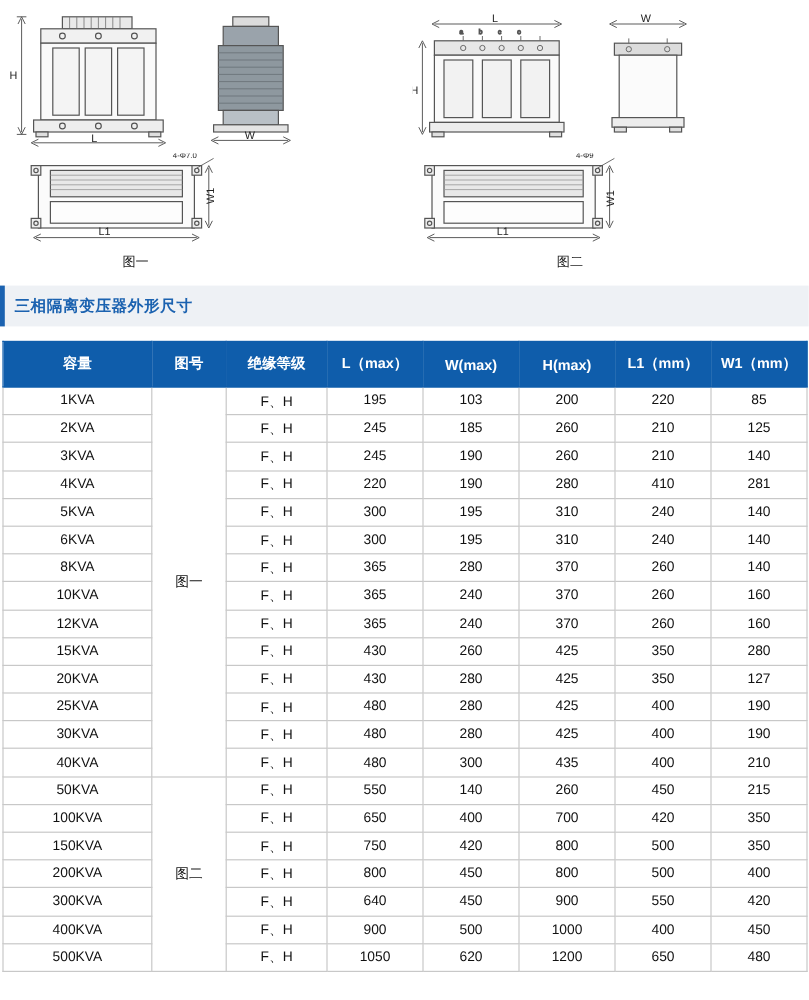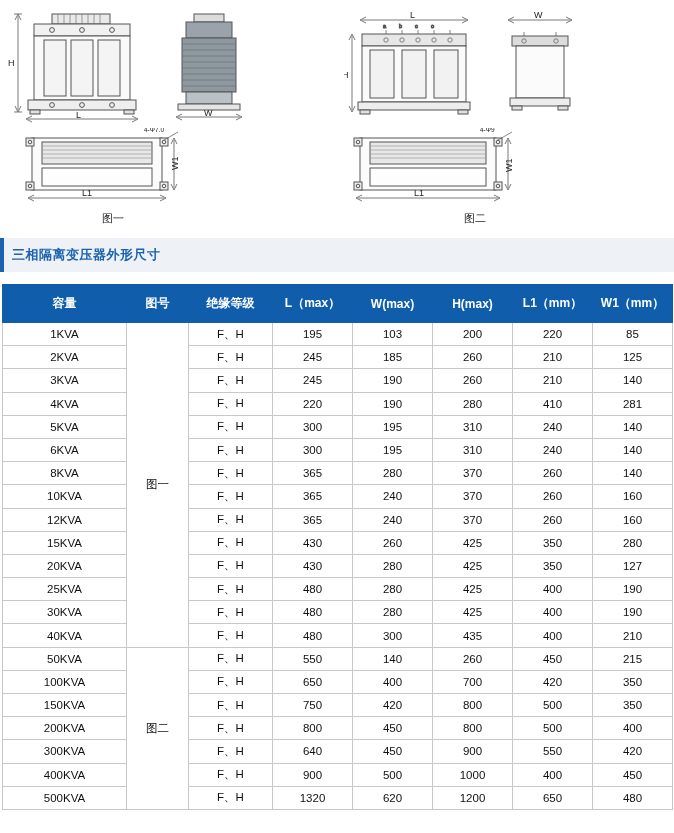--- a/index.html
+++ b/index.html
@@ -559,21 +559,21 @@
           <td>F、H</td>
           <td>900</td>
           <td>500</td>
           <td>1000</td>
           <td>400</td>
           <td>450</td>
         </tr>
         <tr>
           <td>500KVA</td>
           <td>F、H</td>
-          <td>1320</td>
+          <td>1050</td>
           <td>620</td>
           <td>1200</td>
           <td>650</td>
           <td>480</td>
         </tr>
       </tbody>
   </table>
 </div>
 
 </body></html>

